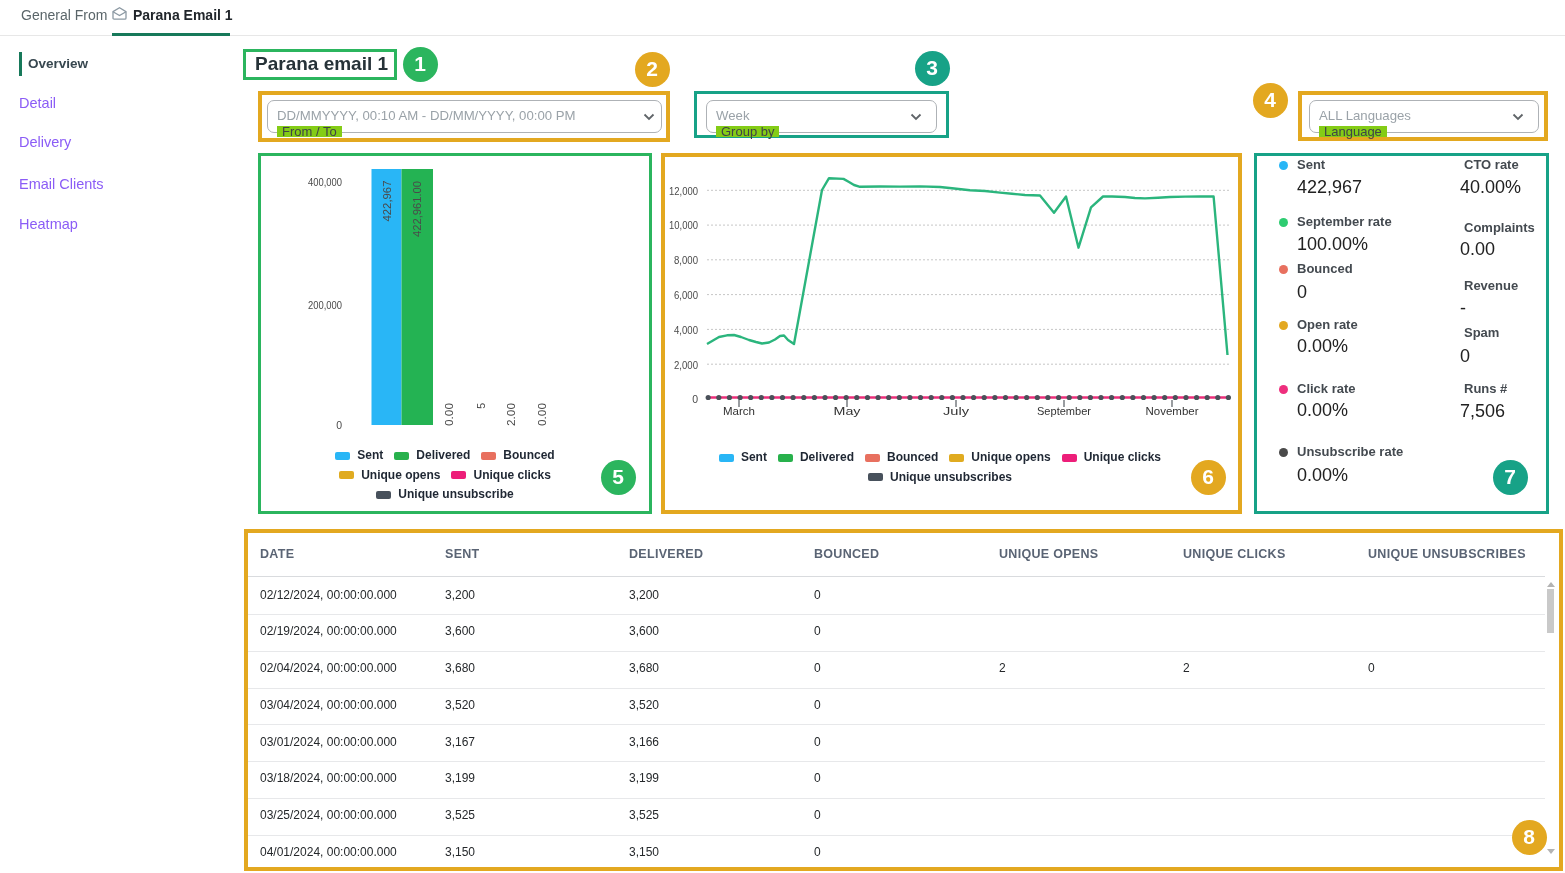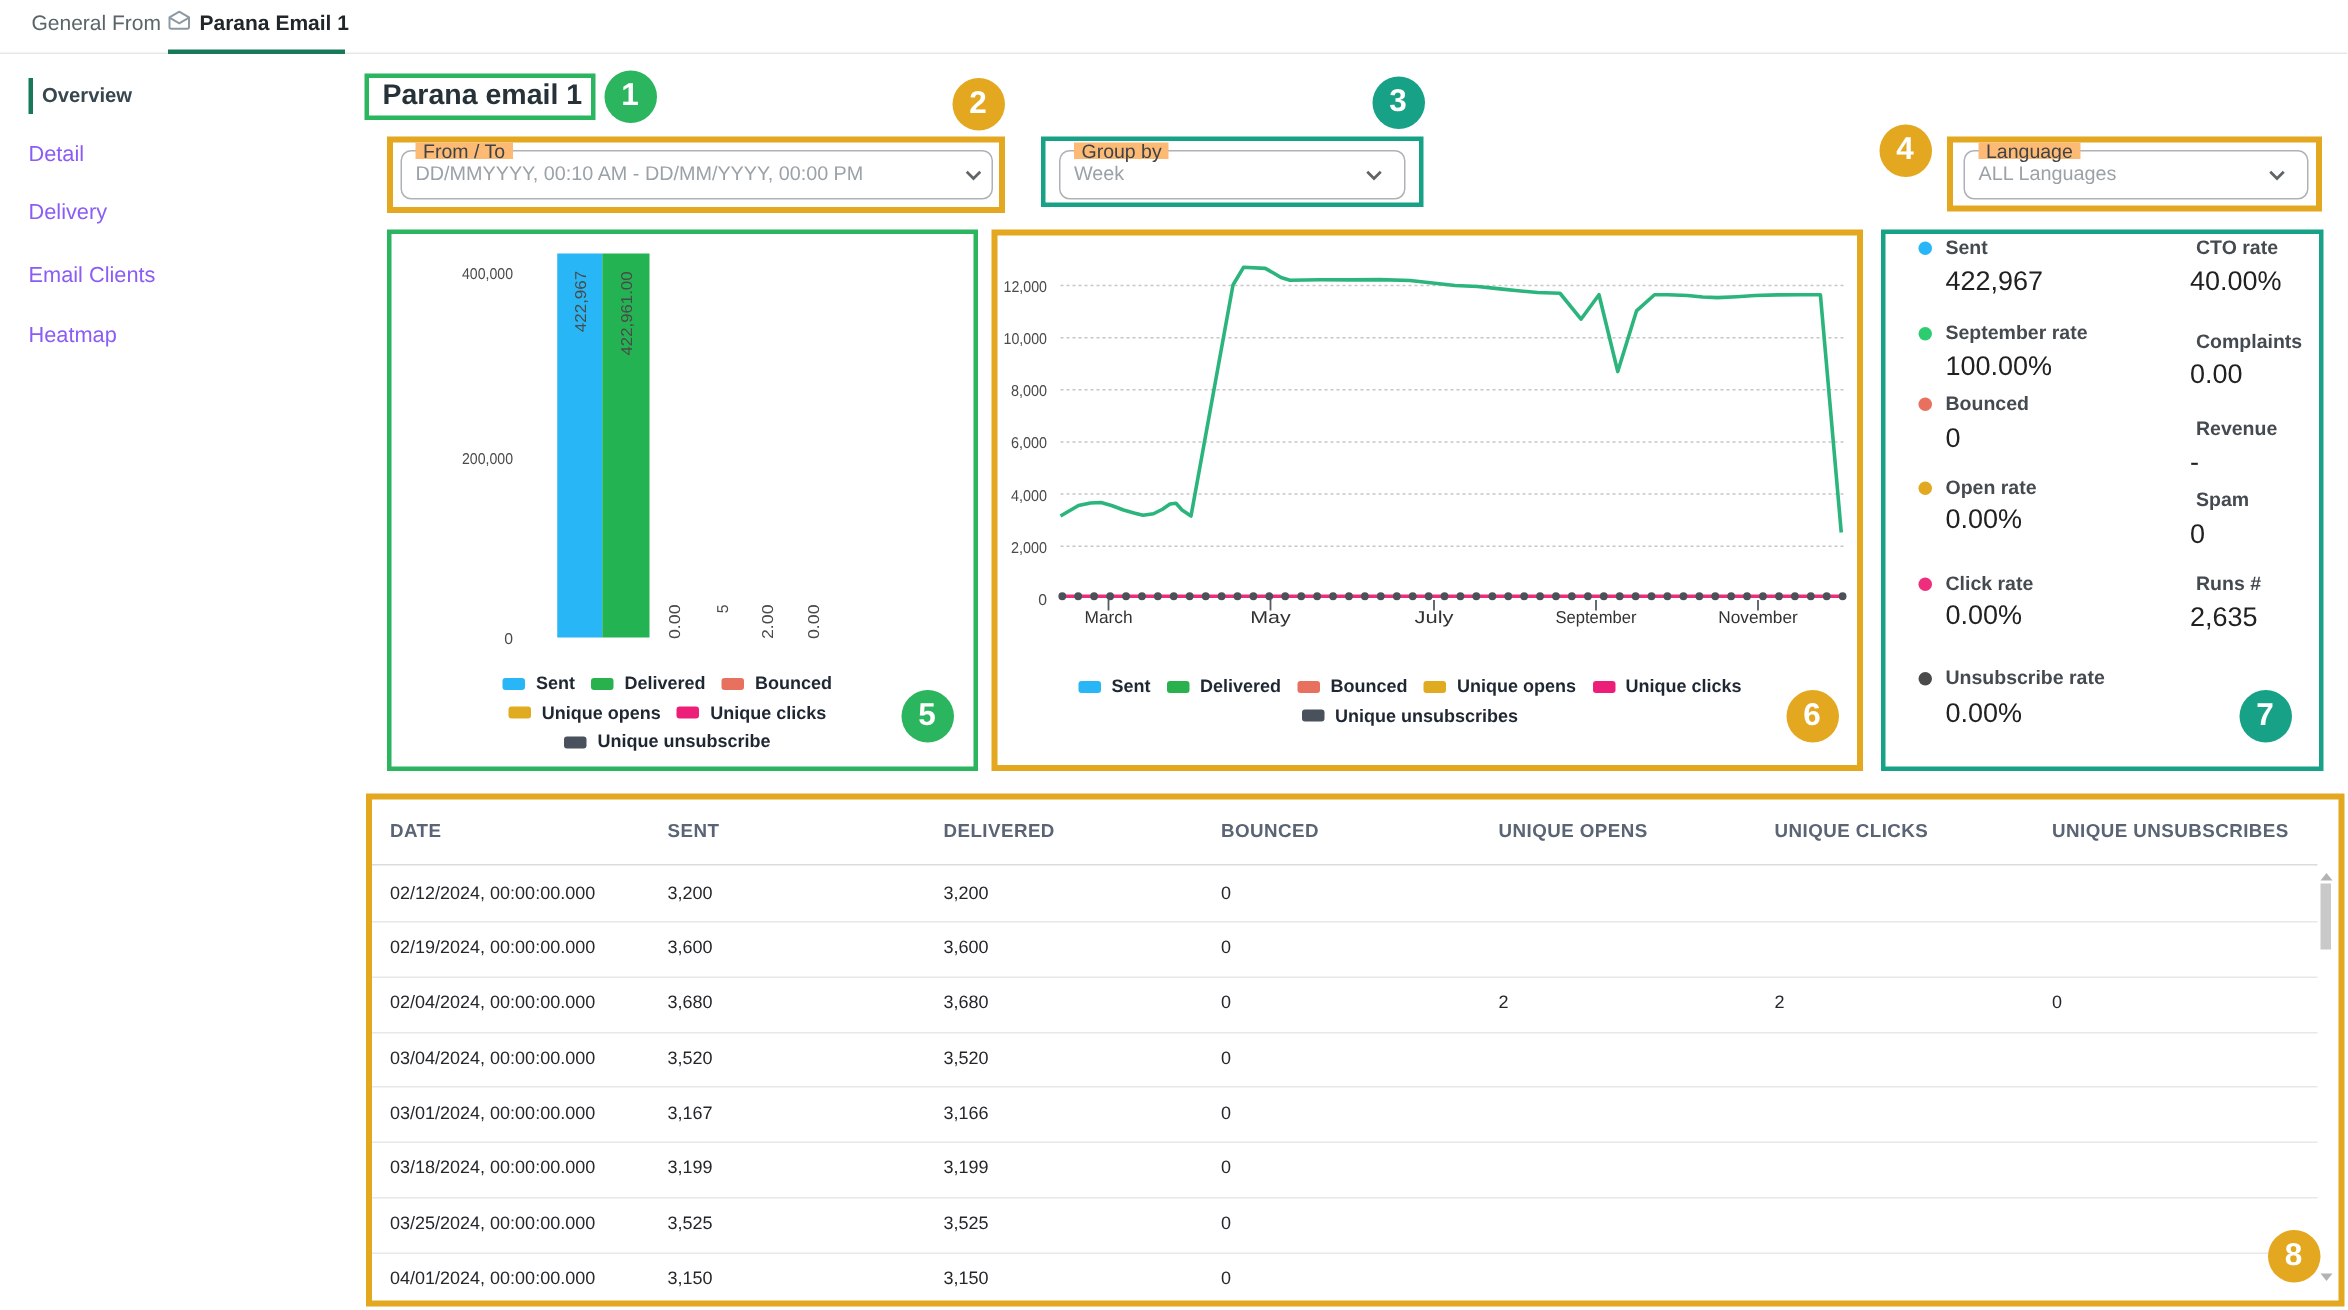--- a/index.html
+++ b/index.html
@@ -11,21 +11,21 @@
 .cl { font-size:10.5px; fill:#4a4a4a; font-family:"Liberation Sans",sans-serif; }
 .cl2 { font-size:11.5px; fill:#333; font-family:"Liberation Sans",sans-serif; }
 .lrow { display:flex; justify-content:center; align-items:center; gap:11px; margin-bottom:6.5px; }
 .li { display:flex; align-items:center; gap:7px; font-size:12px; line-height:13px; font-weight:bold; color:#1f2733; white-space:nowrap; }
 .sw { width:15px; height:8px; border-radius:2px; display:inline-block; }
 .slab { font-size:13px; font-weight:bold; color:#444a50; }
 .sval { font-size:18px; color:#212121; }
 .th { font-size:12.5px; font-weight:bold; color:#5a6474; letter-spacing:0.3px; }
 .td { font-size:12px; color:#25282b; }
 .minput { border:1px solid #aeb2b6; border-radius:7px; background:#fff; }
-.mlabel { font-size:13px; line-height:11px; color:#3f4347; background:#fdba74; padding:0 5px; }
+.mlabel { font-size:13px; line-height:11px; color:#3f4347; background:#84cc16; padding:0 5px;margin-top:31px; }
 .mval { font-size:13.2px; color:#9aa2a8; }
 .tab { font-size:14px; }
 .side { font-size:14.5px; color:#8b5cf6; }
 </style></head>
 <body>
 
 <div class="ab" style="left:0;top:35px;width:1565px;height:1px;background:#e7e7e7"></div>
 <div class="ab tab" style="left:21px;top:7px;color:#5a6569">General From</div>
 <svg class="ab" style="left:112px;top:7px" width="15" height="13" viewBox="0 0 15 13">
 <path d="M1 4.6 L7.5 0.8 L14 4.6 L14 11 Q14 12.2 12.8 12.2 L2.2 12.2 Q1 12.2 1 11 Z" fill="none" stroke="#8c99a3" stroke-width="1.3"></path>
@@ -204,21 +204,21 @@
 <div class="ab sval" style="left:1297px;top:465px">0.00%</div>
 <div class="ab slab" style="left:1464px;top:157px">CTO rate</div>
 <div class="ab sval" style="left:1460px;top:177px">40.00%</div>
 <div class="ab slab" style="left:1464px;top:220px">Complaints</div>
 <div class="ab sval" style="left:1460px;top:239px">0.00</div>
 <div class="ab slab" style="left:1464px;top:278px">Revenue</div>
 <div class="ab sval" style="left:1460px;top:298px">-</div>
 <div class="ab slab" style="left:1464px;top:325px">Spam</div>
 <div class="ab sval" style="left:1460px;top:346px">0</div>
 <div class="ab slab" style="left:1464px;top:381px">Runs #</div>
-<div class="ab sval" style="left:1460px;top:401px">2,635</div>
+<div class="ab sval" style="left:1460px;top:401px">7,506</div>
 <div class="ab th" style="left:260px;top:547px">DATE</div>
 <div class="ab th" style="left:445px;top:547px">SENT</div>
 <div class="ab th" style="left:629px;top:547px">DELIVERED</div>
 <div class="ab th" style="left:814px;top:547px">BOUNCED</div>
 <div class="ab th" style="left:999px;top:547px">UNIQUE OPENS</div>
 <div class="ab th" style="left:1183px;top:547px">UNIQUE CLICKS</div>
 <div class="ab th" style="left:1368px;top:547px">UNIQUE UNSUBSCRIBES</div>
 <div class="ab" style="left:248px;top:576px;width:1297px;height:1px;background:#d9dbde"></div>
 <div class="ab td" style="left:260px;top:588px">02/12/2024, 00:00:00.000</div>
 <div class="ab td" style="left:445px;top:588px">3,200</div>

